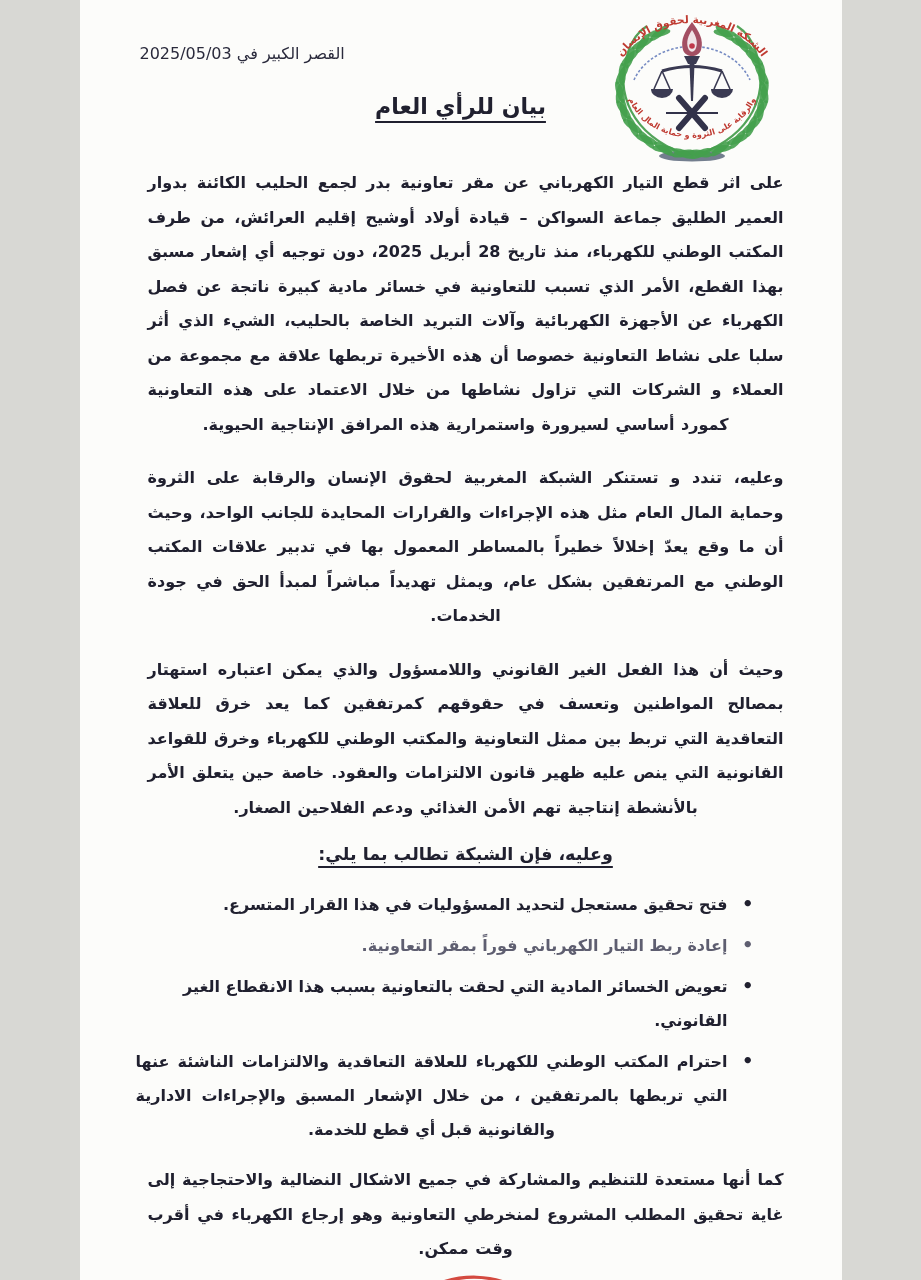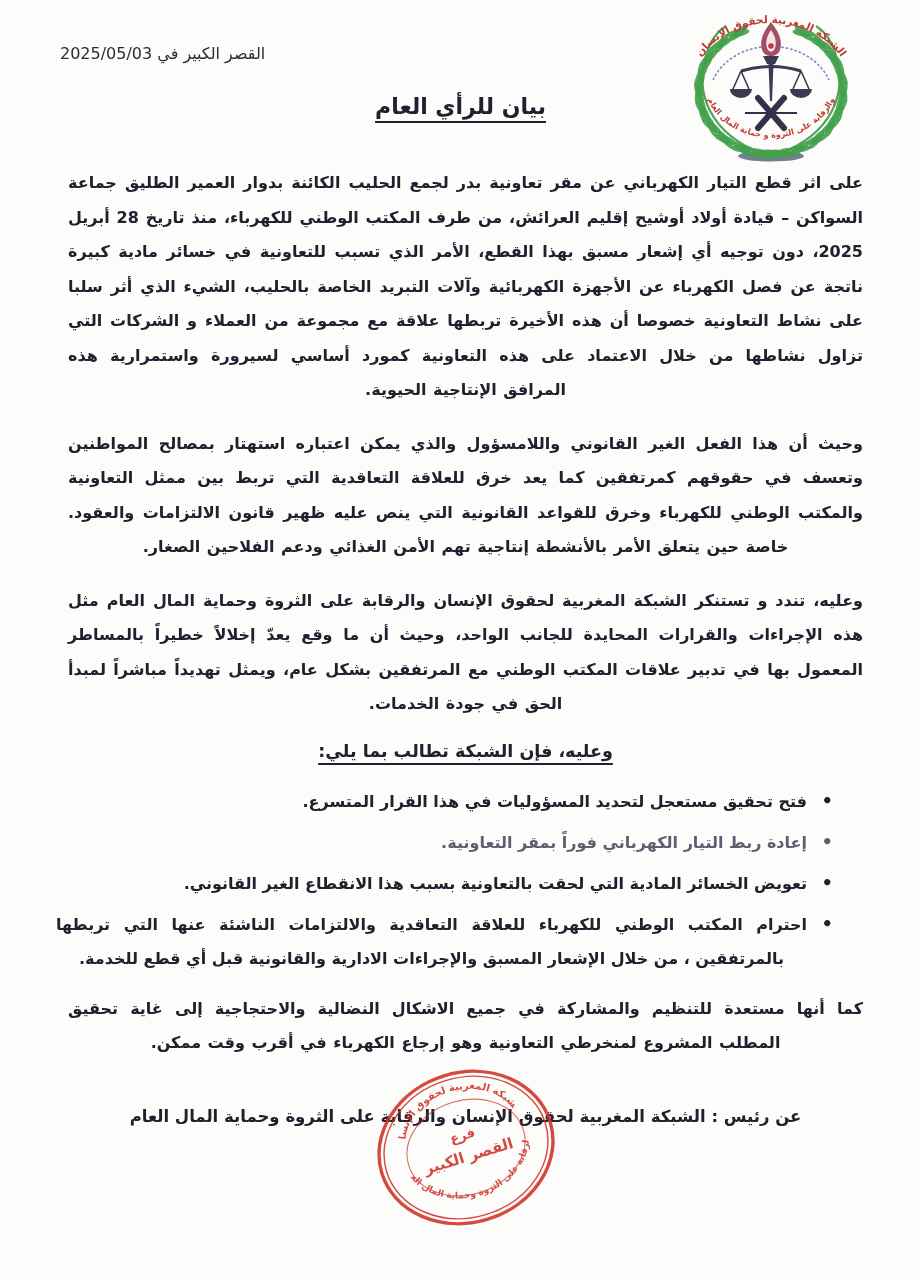--- a/index.html
+++ b/index.html
@@ -1,17 +1,17 @@
 <!DOCTYPE html>
 <html lang="ar"><head>
 <meta charset="utf-8">
 <style>
   html,body{margin:0;padding:0;background:#d8d8d4;}
   .page{
-    width:921px;height:1280px;margin:0 auto;position:relative;
+    width:762px;height:1280px;margin:0 auto;position:relative;
     background:#fcfcfa;overflow:hidden;
     font-family:"DejaVu Sans","Liberation Sans",sans-serif;
     color:#20202f;
   }
   
   .header{position:relative;height:158px;}
   .date-line{
     position:absolute;left:60px;top:44px;direction:rtl;
     font-size:16px;color:#2a2a3c;letter-spacing:.2px;
   }
@@ -150,22 +150,22 @@
       </text>
     </svg>
 
     <div class="page-title">
       <span>بيان للرأي العام</span>
     </div>
   </div>
 
   <div class="content">
     <p class="body">على اثر قطع التيار الكهرباني عن مقر تعاونية بدر لجمع الحليب الكائنة بدوار العمير الطليق جماعة السواكن – قيادة أولاد أوشيح إقليم العرائش، من طرف المكتب الوطني للكهرباء، منذ تاريخ 28 أبريل 2025، دون توجيه أي إشعار مسبق بهذا القطع، الأمر الذي تسبب للتعاونية في خسائر مادية كبيرة ناتجة عن فصل الكهرباء عن الأجهزة الكهربائية وآلات التبريد الخاصة بالحليب، الشيء الذي أثر سلبا على نشاط التعاونية خصوصا أن هذه الأخيرة تربطها علاقة مع مجموعة من العملاء و الشركات التي تزاول نشاطها من خلال الاعتماد على هذه التعاونية كمورد أساسي لسيرورة واستمرارية هذه المرافق الإنتاجية الحيوية.</p>
+    <p class="body">وعليه، تندد و تستنكر الشبكة المغربية لحقوق الإنسان والرقابة على الثروة وحماية المال العام مثل هذه الإجراءات والقرارات المحايدة للجانب الواحد، وحيث أن ما وقع يعدّ إخلالاً خطيراً بالمساطر المعمول بها في تدبير علاقات المكتب الوطني مع المرتفقين بشكل عام، ويمثل تهديداً مباشراً لمبدأ الحق في جودة الخدمات.</p>
     <p class="body">وحيث أن هذا الفعل الغير القانوني واللامسؤول والذي يمكن اعتباره استهتار بمصالح المواطنين وتعسف في حقوقهم كمرتفقين كما يعد خرق للعلاقة التعاقدية التي تربط بين ممثل التعاونية والمكتب الوطني للكهرباء وخرق للقواعد القانونية التي ينص عليه ظهير قانون الالتزامات والعقود. خاصة حين يتعلق الأمر بالأنشطة إنتاجية تهم الأمن الغذائي ودعم الفلاحين الصغار.</p>
-    <p class="body">وعليه، تندد و تستنكر الشبكة المغربية لحقوق الإنسان والرقابة على الثروة وحماية المال العام مثل هذه الإجراءات والقرارات المحايدة للجانب الواحد، وحيث أن ما وقع يعدّ إخلالاً خطيراً بالمساطر المعمول بها في تدبير علاقات المكتب الوطني مع المرتفقين بشكل عام، ويمثل تهديداً مباشراً لمبدأ الحق في جودة الخدمات.</p>
 
     <div class="demands-heading">
       <span>وعليه، فإن الشبكة تطالب بما يلي:</span>
     </div>
 
     <ul class="demands">
       <li>
         <span class="blt">•</span>
         <span>فتح تحقيق مستعجل لتحديد المسؤوليات في هذا القرار المتسرع.</span>
       </li>

